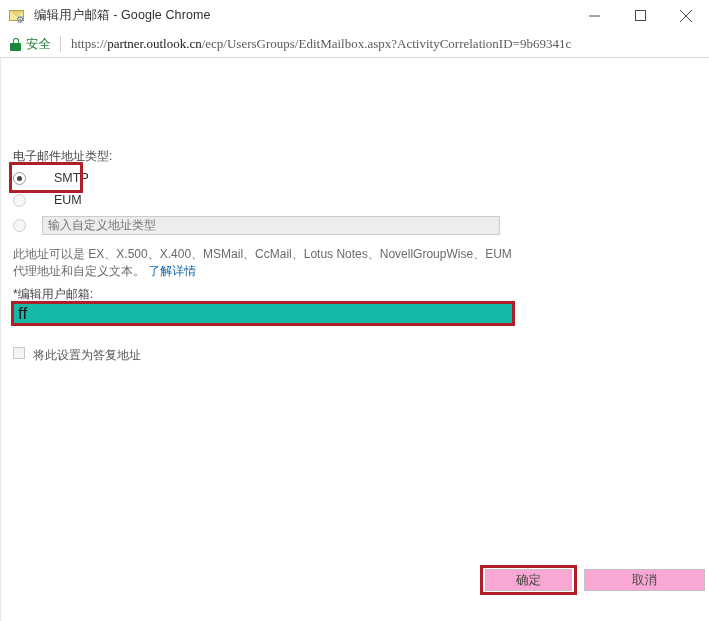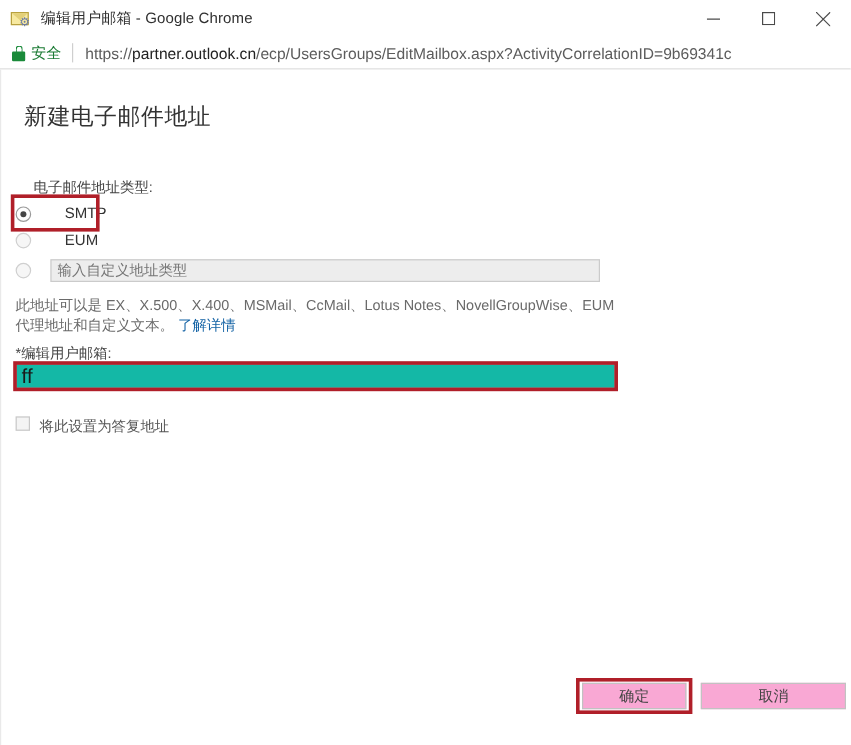--- a/index.html
+++ b/index.html
@@ -81,20 +81,21 @@
 
   
   .omnibar {
     position: absolute;
     left: 0; top: 31px;
     width: 709px; height: 27px;
     background: #ffffff;
     display: flex;
     align-items: center;
     border-bottom: 1px solid #d6d6d6;
+    font-family: Liberation Serif, serif;
   }
   .lock-icon {
     margin-left: 10px;
     width: 11px; height: 13px;
     position: relative;
     flex: 0 0 auto;
   }
   .lock-icon .body {
     position: absolute;
     left: 0; bottom: 0;
@@ -148,21 +149,21 @@
     letter-spacing: 0.5px;
   }
 
   .field-label {
     font-size: 12px;
     color: #444444;
   }
 
   #type-label {
     position: absolute;
-    left: 27px; top: 90px;
+    left: 12px; top: 90px;
   }
 
   
   .radio-row {
     position: absolute;
     display: flex;
     align-items: center;
   }
   #row-smtp { left: 12px; top: 109px; height: 22px; }
   #row-eum  { left: 12px; top: 132px; height: 20px; }
@@ -320,21 +321,20 @@
       <div class="shackle"></div>
       <div class="body"></div>
     </div>
     <div class="secure-text">安全</div>
     <div class="omni-sep"></div>
     <div class="url-text"><span>https://</span><span class="host">partner.outlook.cn</span><span>/ecp/UsersGroups/EditMailbox.aspx?ActivityCorrelationID=9b69341c</span></div>
   </div>
 
   <div class="page">
 
-    <div class="page-title">新建电子邮件地址</div>
 
     <div class="field-label" id="type-label">电子邮件地址类型:</div>
 
     <div class="radio-row" id="row-smtp">
       <span class="radio checked"></span>
       <span class="radio-label">SMTP</span>
     </div>
 
     <div class="radio-row" id="row-eum">
       <span class="radio disabled"></span>

